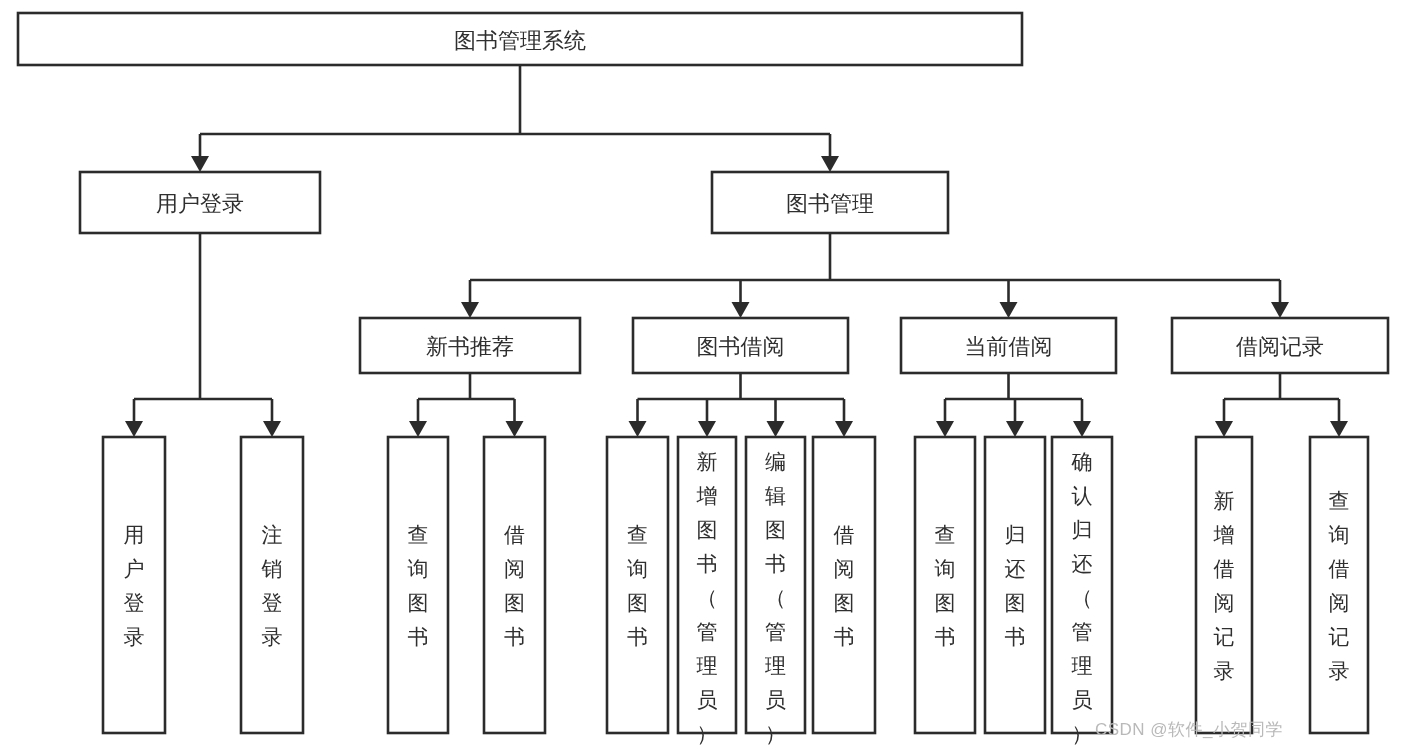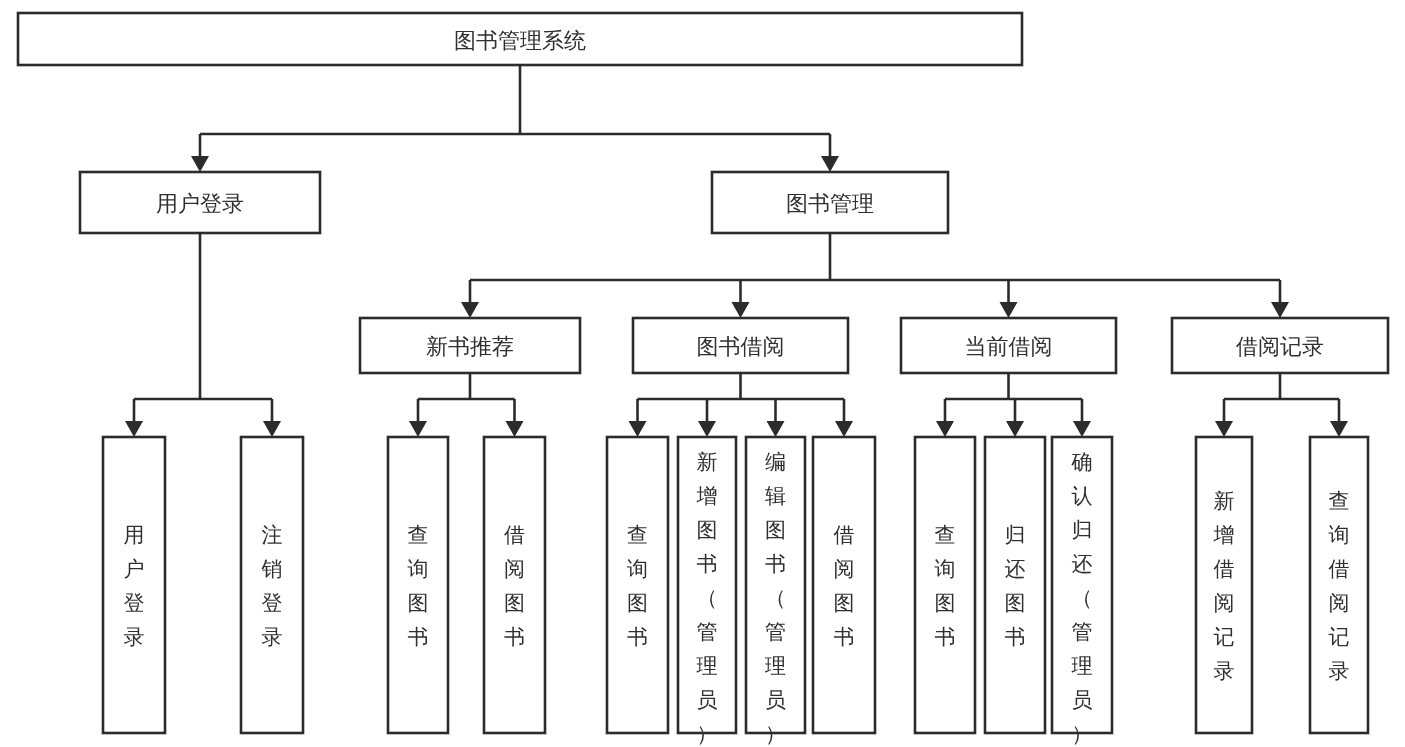--- a/index.html
+++ b/index.html
@@ -277,13 +277,14 @@
           <rect x="1310" y="437" width="58" height="296" class="node-box"></rect>
           <text x="1339" y="500" class="leaf-label">查</text>
           <text x="1339" y="534" class="leaf-label">询</text>
           <text x="1339" y="568" class="leaf-label">借</text>
           <text x="1339" y="602" class="leaf-label">阅</text>
           <text x="1339" y="636" class="leaf-label">记</text>
           <text x="1339" y="670" class="leaf-label">录</text>
         </g>
       </g>
   </svg>
+  <div class="watermark">CSDN @软件_小贺同学</div>
 </div>
 
 </body></html>

